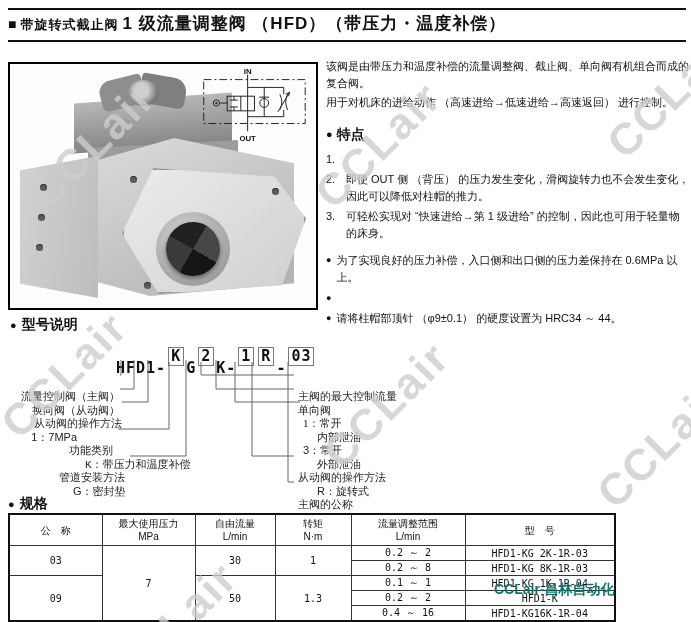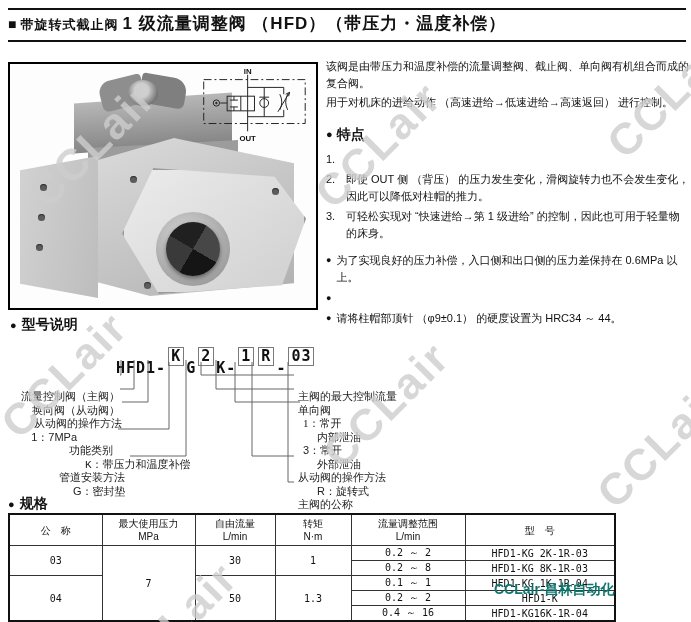--- a/index.html
+++ b/index.html
@@ -253,21 +253,21 @@
         <td rowspan="2">30</td>
         <td rowspan="2">1</td>
         <td>0.2 ～ 2</td>
         <td>HFD1-KG 2K-1R-03</td>
       </tr>
       <tr>
         <td>0.2 ～ 8</td>
         <td>HFD1-KG 8K-1R-03</td>
       </tr>
       <tr>
-        <td rowspan="3">04</td>
+        <td rowspan="3">09</td>
         <td rowspan="3">50</td>
         <td rowspan="3">1.3</td>
         <td>0.1 ～ 1</td>
         <td>HFD1-KG 1K-1R-04</td>
       </tr>
       <tr>
         <td>0.2 ～ 2</td>
         <td>HFD1-K</td>
       </tr>
       <tr>

